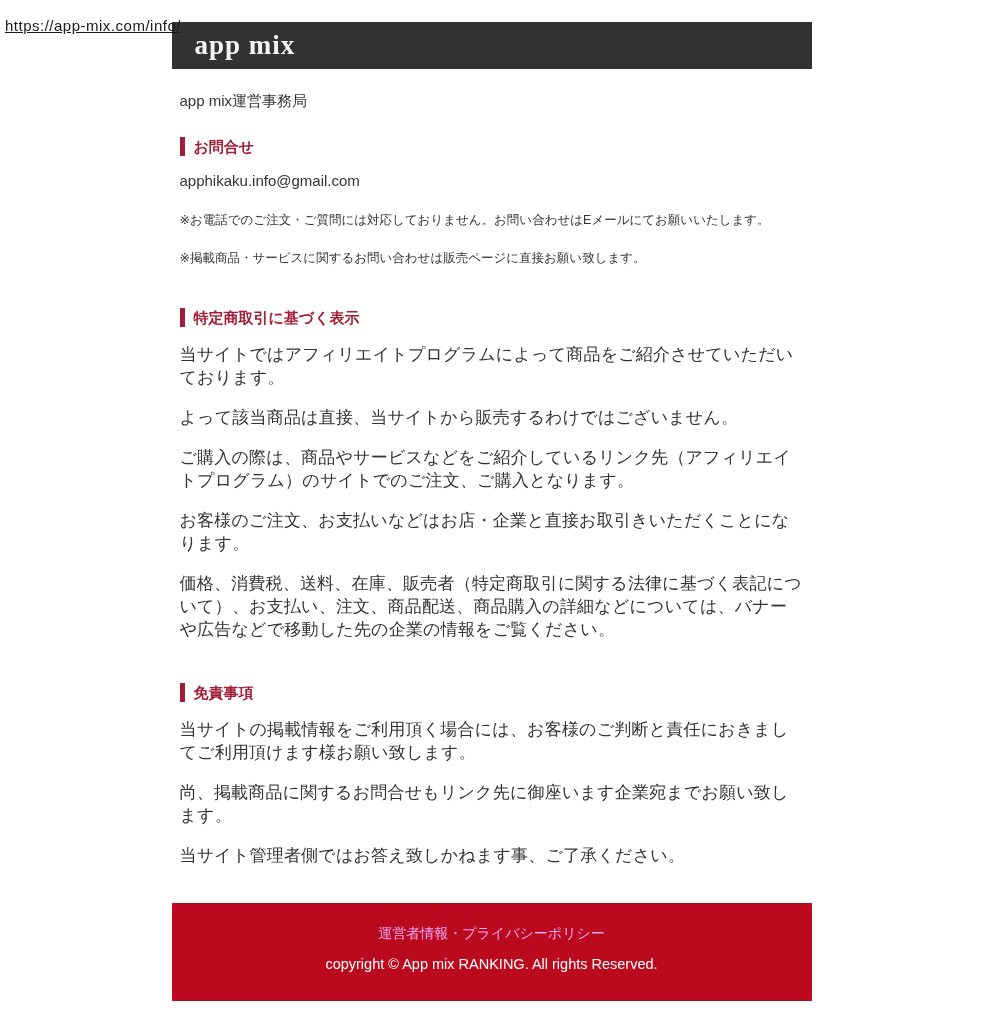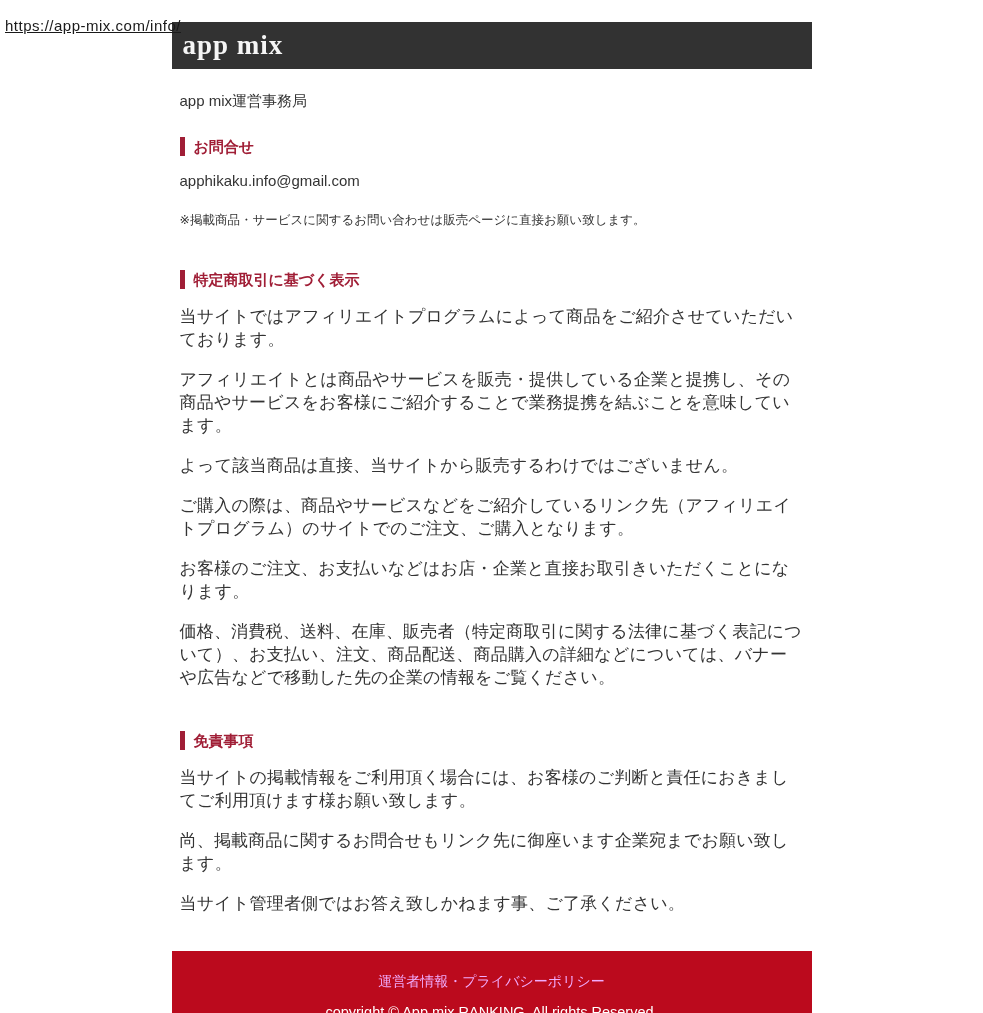--- a/index.html
+++ b/index.html
@@ -25,21 +25,21 @@
   }
   .container {
     width: 640px;
     margin: 22px auto 0;
   }
   .site-header {
     background: #323232;
     height: 47px;
     display: flex;
     align-items: center;
-    padding-left: 11px;
+    padding-left: 23px;
   }
   .site-title {
     font-family: "Liberation Serif", "DejaVu Serif", serif;
     font-weight: bold;
     font-size: 27px;
     color: #f5f5f5;
     letter-spacing: 1px;
   }
   .content {
     padding: 0 8px;
@@ -111,26 +111,26 @@
   </div>
 
   <div class="content">
 
     <p class="operator-line">app mix運営事務局</p>
 
     <h2 class="section-heading first">お問合せ</h2>
 
     <p class="email-line">apphikaku.info@gmail.com</p>
 
+    <p class="note">※お電話でのご注文・ご質問には対応しておりません。お問い合わせはEメールにてお願いいたします。</p>
     <p class="note">※掲載商品・サービスに関するお問い合わせは販売ページに直接お願い致します。</p>
 
     <h2 class="section-heading">特定商取引に基づく表示</h2>
 
     <p class="para">当サイトではアフィリエイトプログラムによって商品をご紹介させていただいております。</p>
-    <p class="para">アフィリエイトとは商品やサービスを販売・提供している企業と提携し、その商品やサービスをお客様にご紹介することで業務提携を結ぶことを意味しています。</p>
     <p class="para">よって該当商品は直接、当サイトから販売するわけではございません。</p>
     <p class="para">ご購入の際は、商品やサービスなどをご紹介しているリンク先（アフィリエイトプログラム）のサイトでのご注文、ご購入となります。</p>
     <p class="para">お客様のご注文、お支払いなどはお店・企業と直接お取引きいただくことになります。</p>
     <p class="para">価格、消費税、送料、在庫、販売者（特定商取引に関する法律に基づく表記について）、お支払い、注文、商品配送、商品購入の詳細などについては、バナーや広告などで移動した先の企業の情報をご覧ください。</p>
 
     <h2 class="section-heading">免責事項</h2>
 
     <p class="para">当サイトの掲載情報をご利用頂く場合には、お客様のご判断と責任におきましてご利用頂けます様お願い致します。</p>
     <p class="para">尚、掲載商品に関するお問合せもリンク先に御座います企業宛までお願い致します。</p>
     <p class="para">当サイト管理者側ではお答え致しかねます事、ご了承ください。</p>

